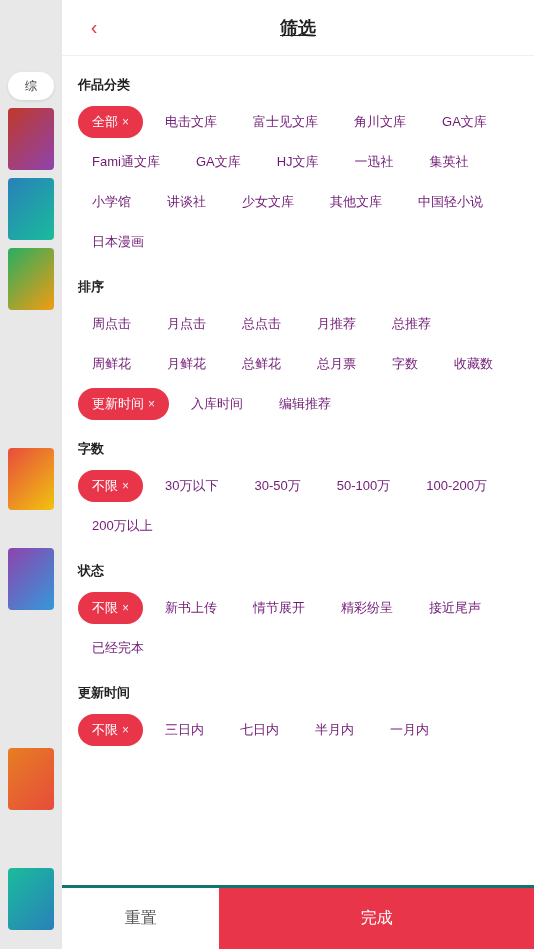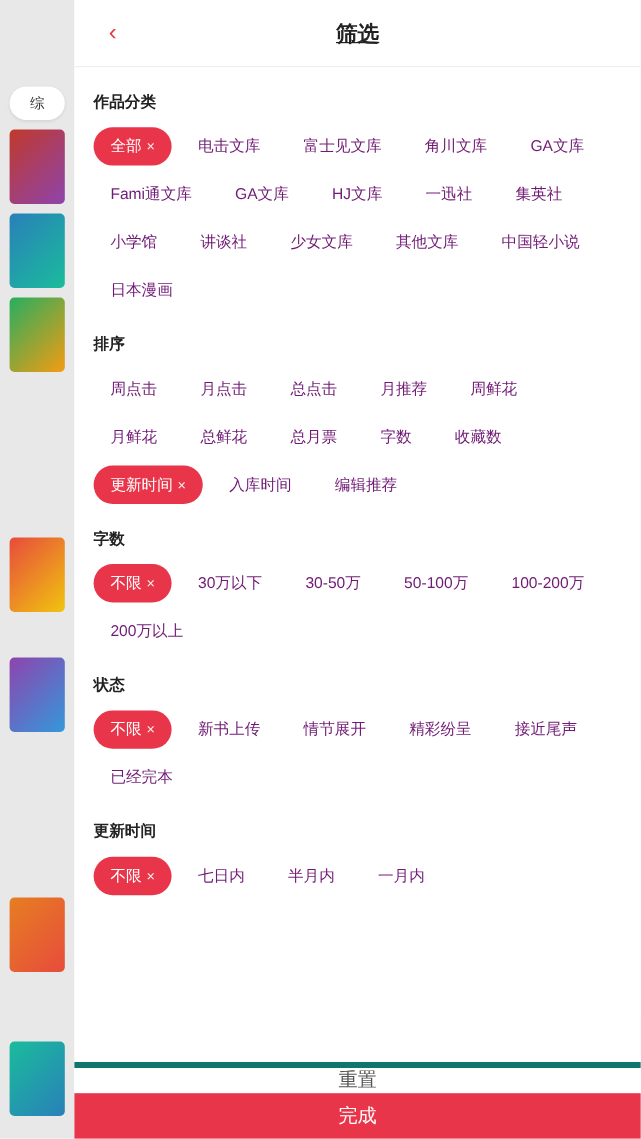--- a/index.html
+++ b/index.html
@@ -159,22 +159,21 @@
 
     
     .bottom-bar {
       position: sticky;
       bottom: 0;
       left: 0;
       right: 0;
       height: 64px;
       display: flex;
       background: #fff;
-      border-top: 5px solid #0f766e;
-      flex-direction: column;
+      border-top: 3px solid #0f766e;
     }
 
     .btn-reset {
       flex: 1;
       height: 100%;
       display: flex;
       align-items: center;
       justify-content: center;
       font-size: 16px;
       color: #555;
@@ -259,20 +258,21 @@
         </div>
       </div>
 
       <div class="section">
         <div class="section-title">排序</div>
         <div class="tags-container">
           <div class="tag">周点击</div>
           <div class="tag">月点击</div>
           <div class="tag">总点击</div>
           <div class="tag">月推荐</div>
+          <div class="tag">总推荐</div>
           <div class="tag">周鲜花</div>
           <div class="tag">月鲜花</div>
           <div class="tag">总鲜花</div>
           <div class="tag">总月票</div>
           <div class="tag">字数</div>
           <div class="tag">收藏数</div>
           <div class="tag active">更新时间 <span class="close-x">×</span></div>
           <div class="tag">入库时间</div>
           <div class="tag">编辑推荐</div>
         </div>
@@ -299,20 +299,21 @@
           <div class="tag">精彩纷呈</div>
           <div class="tag">接近尾声</div>
           <div class="tag">已经完本</div>
         </div>
       </div>
 
       <div class="section">
         <div class="section-title">更新时间</div>
         <div class="tags-container">
           <div class="tag active">不限 <span class="close-x">×</span></div>
+          <div class="tag">三日内</div>
           <div class="tag">七日内</div>
           <div class="tag">半月内</div>
           <div class="tag">一月内</div>
         </div>
       </div>
 
     </div>
 
     <div class="bottom-bar">
       <button class="btn-reset">重置</button>

